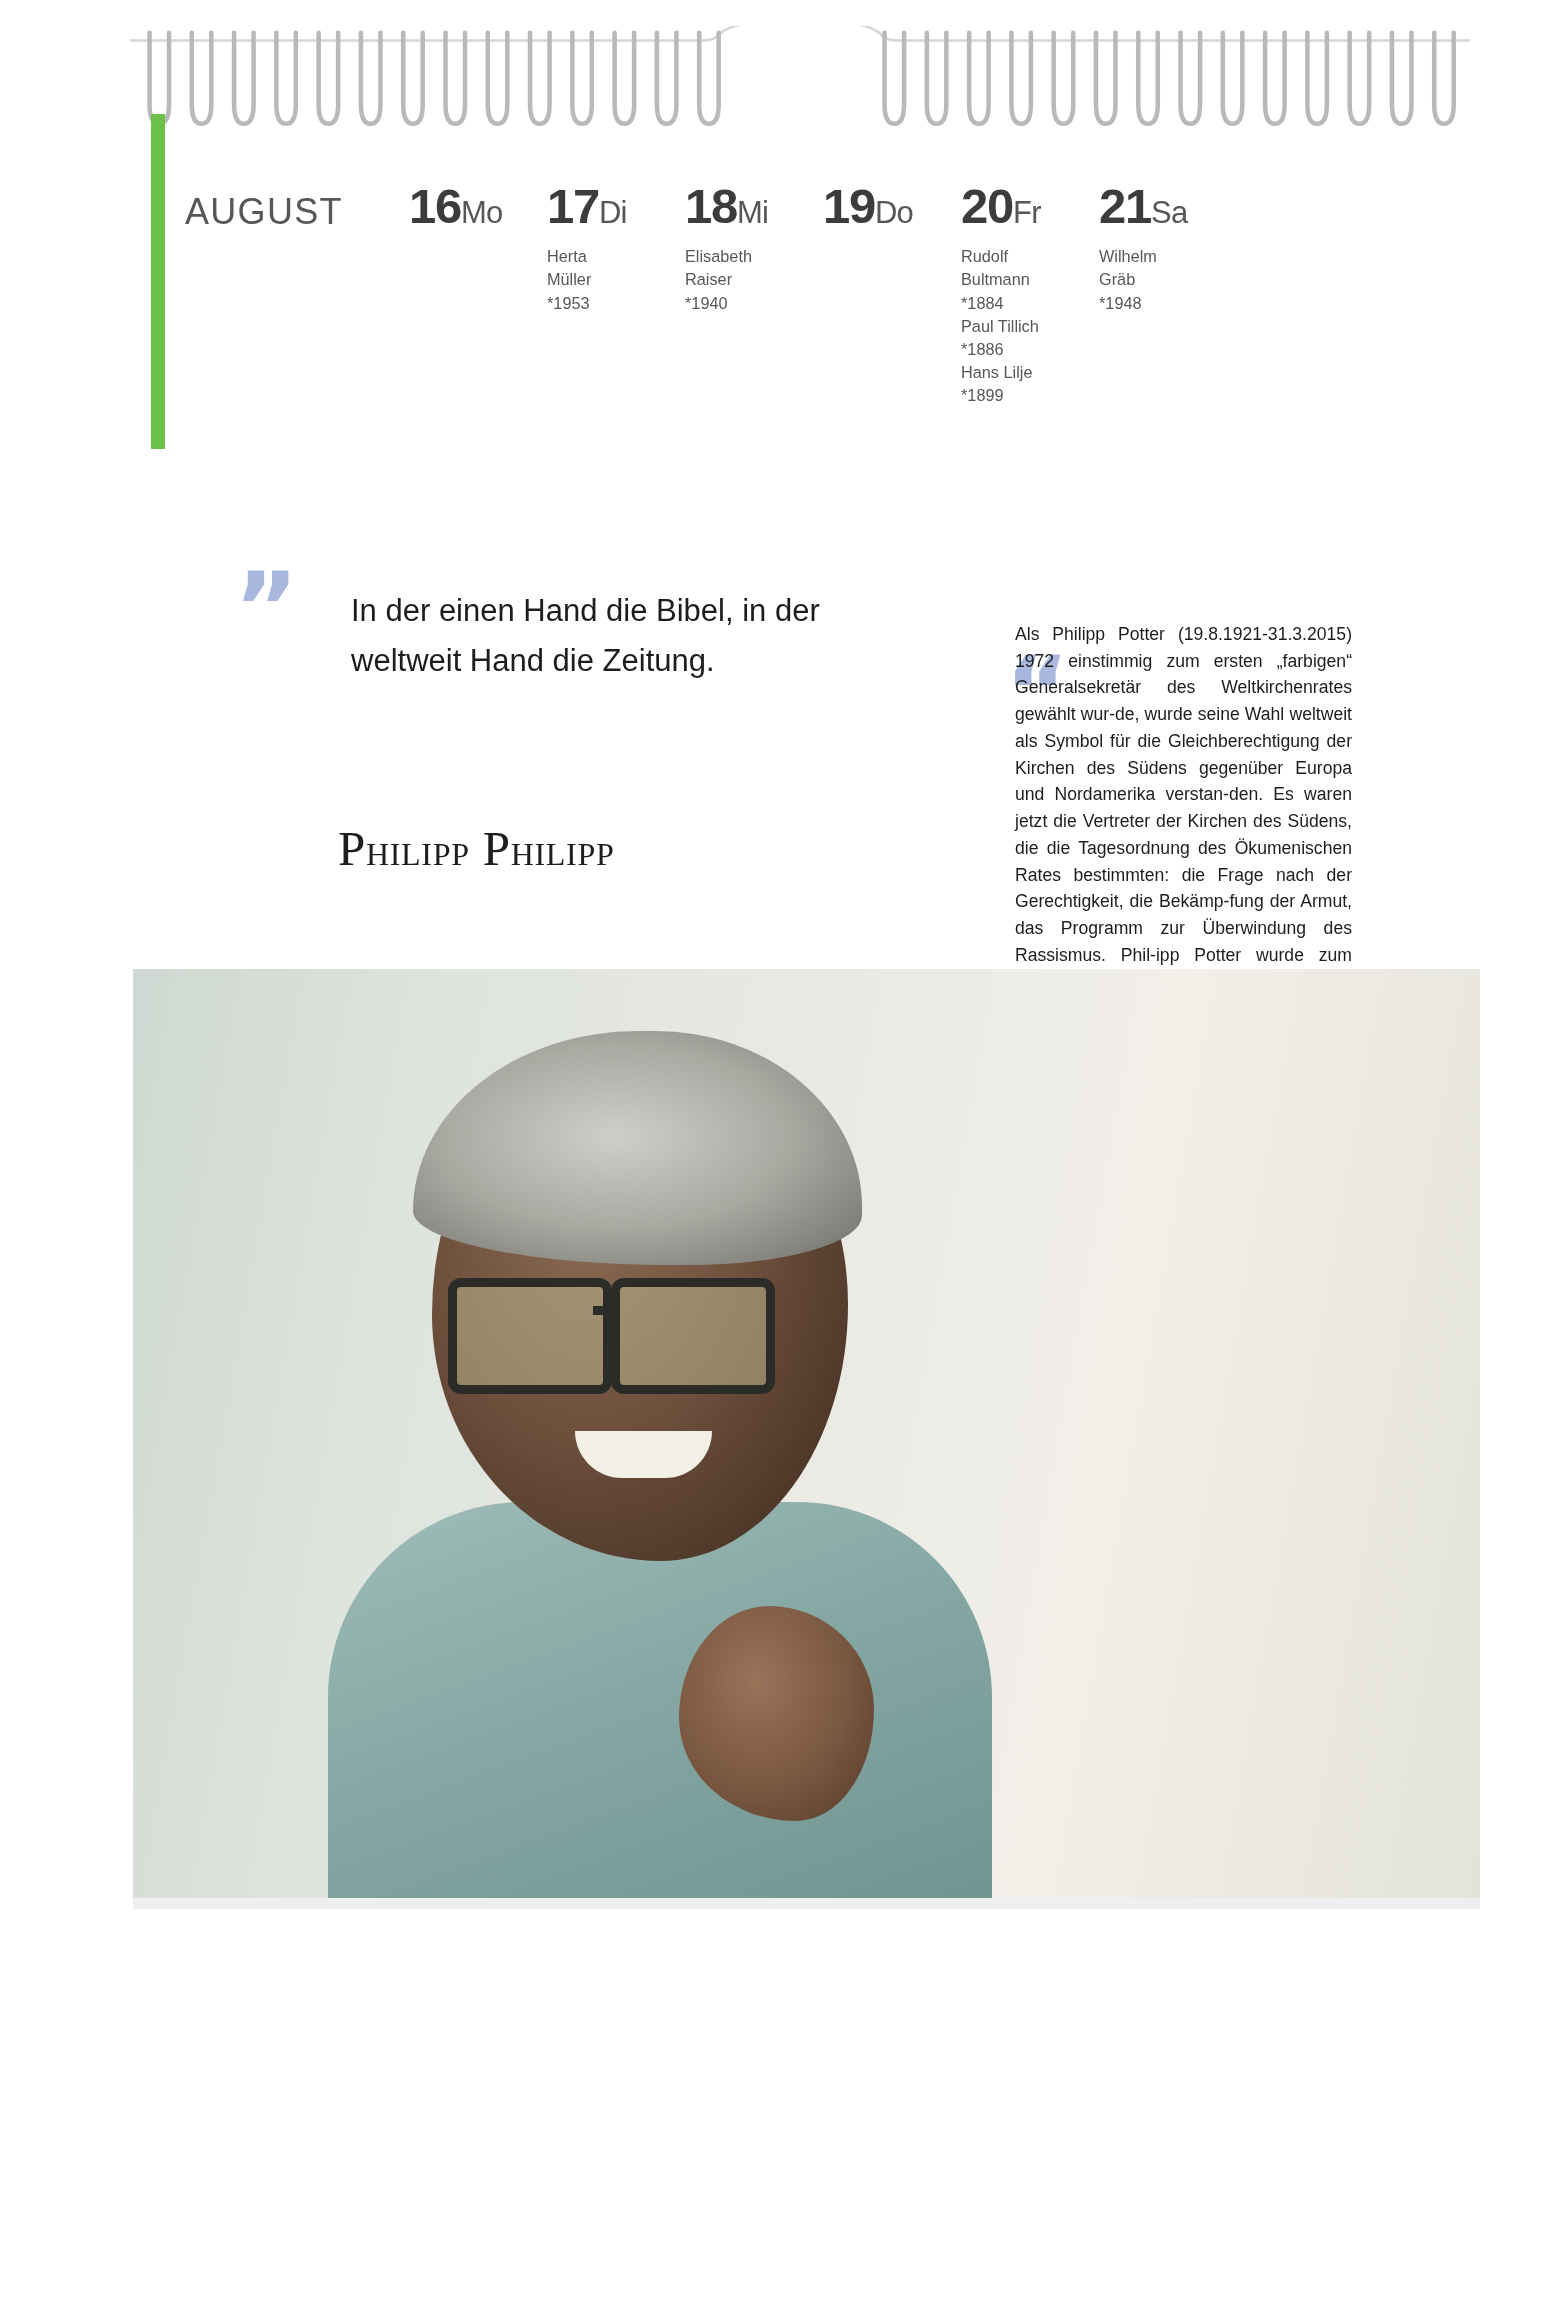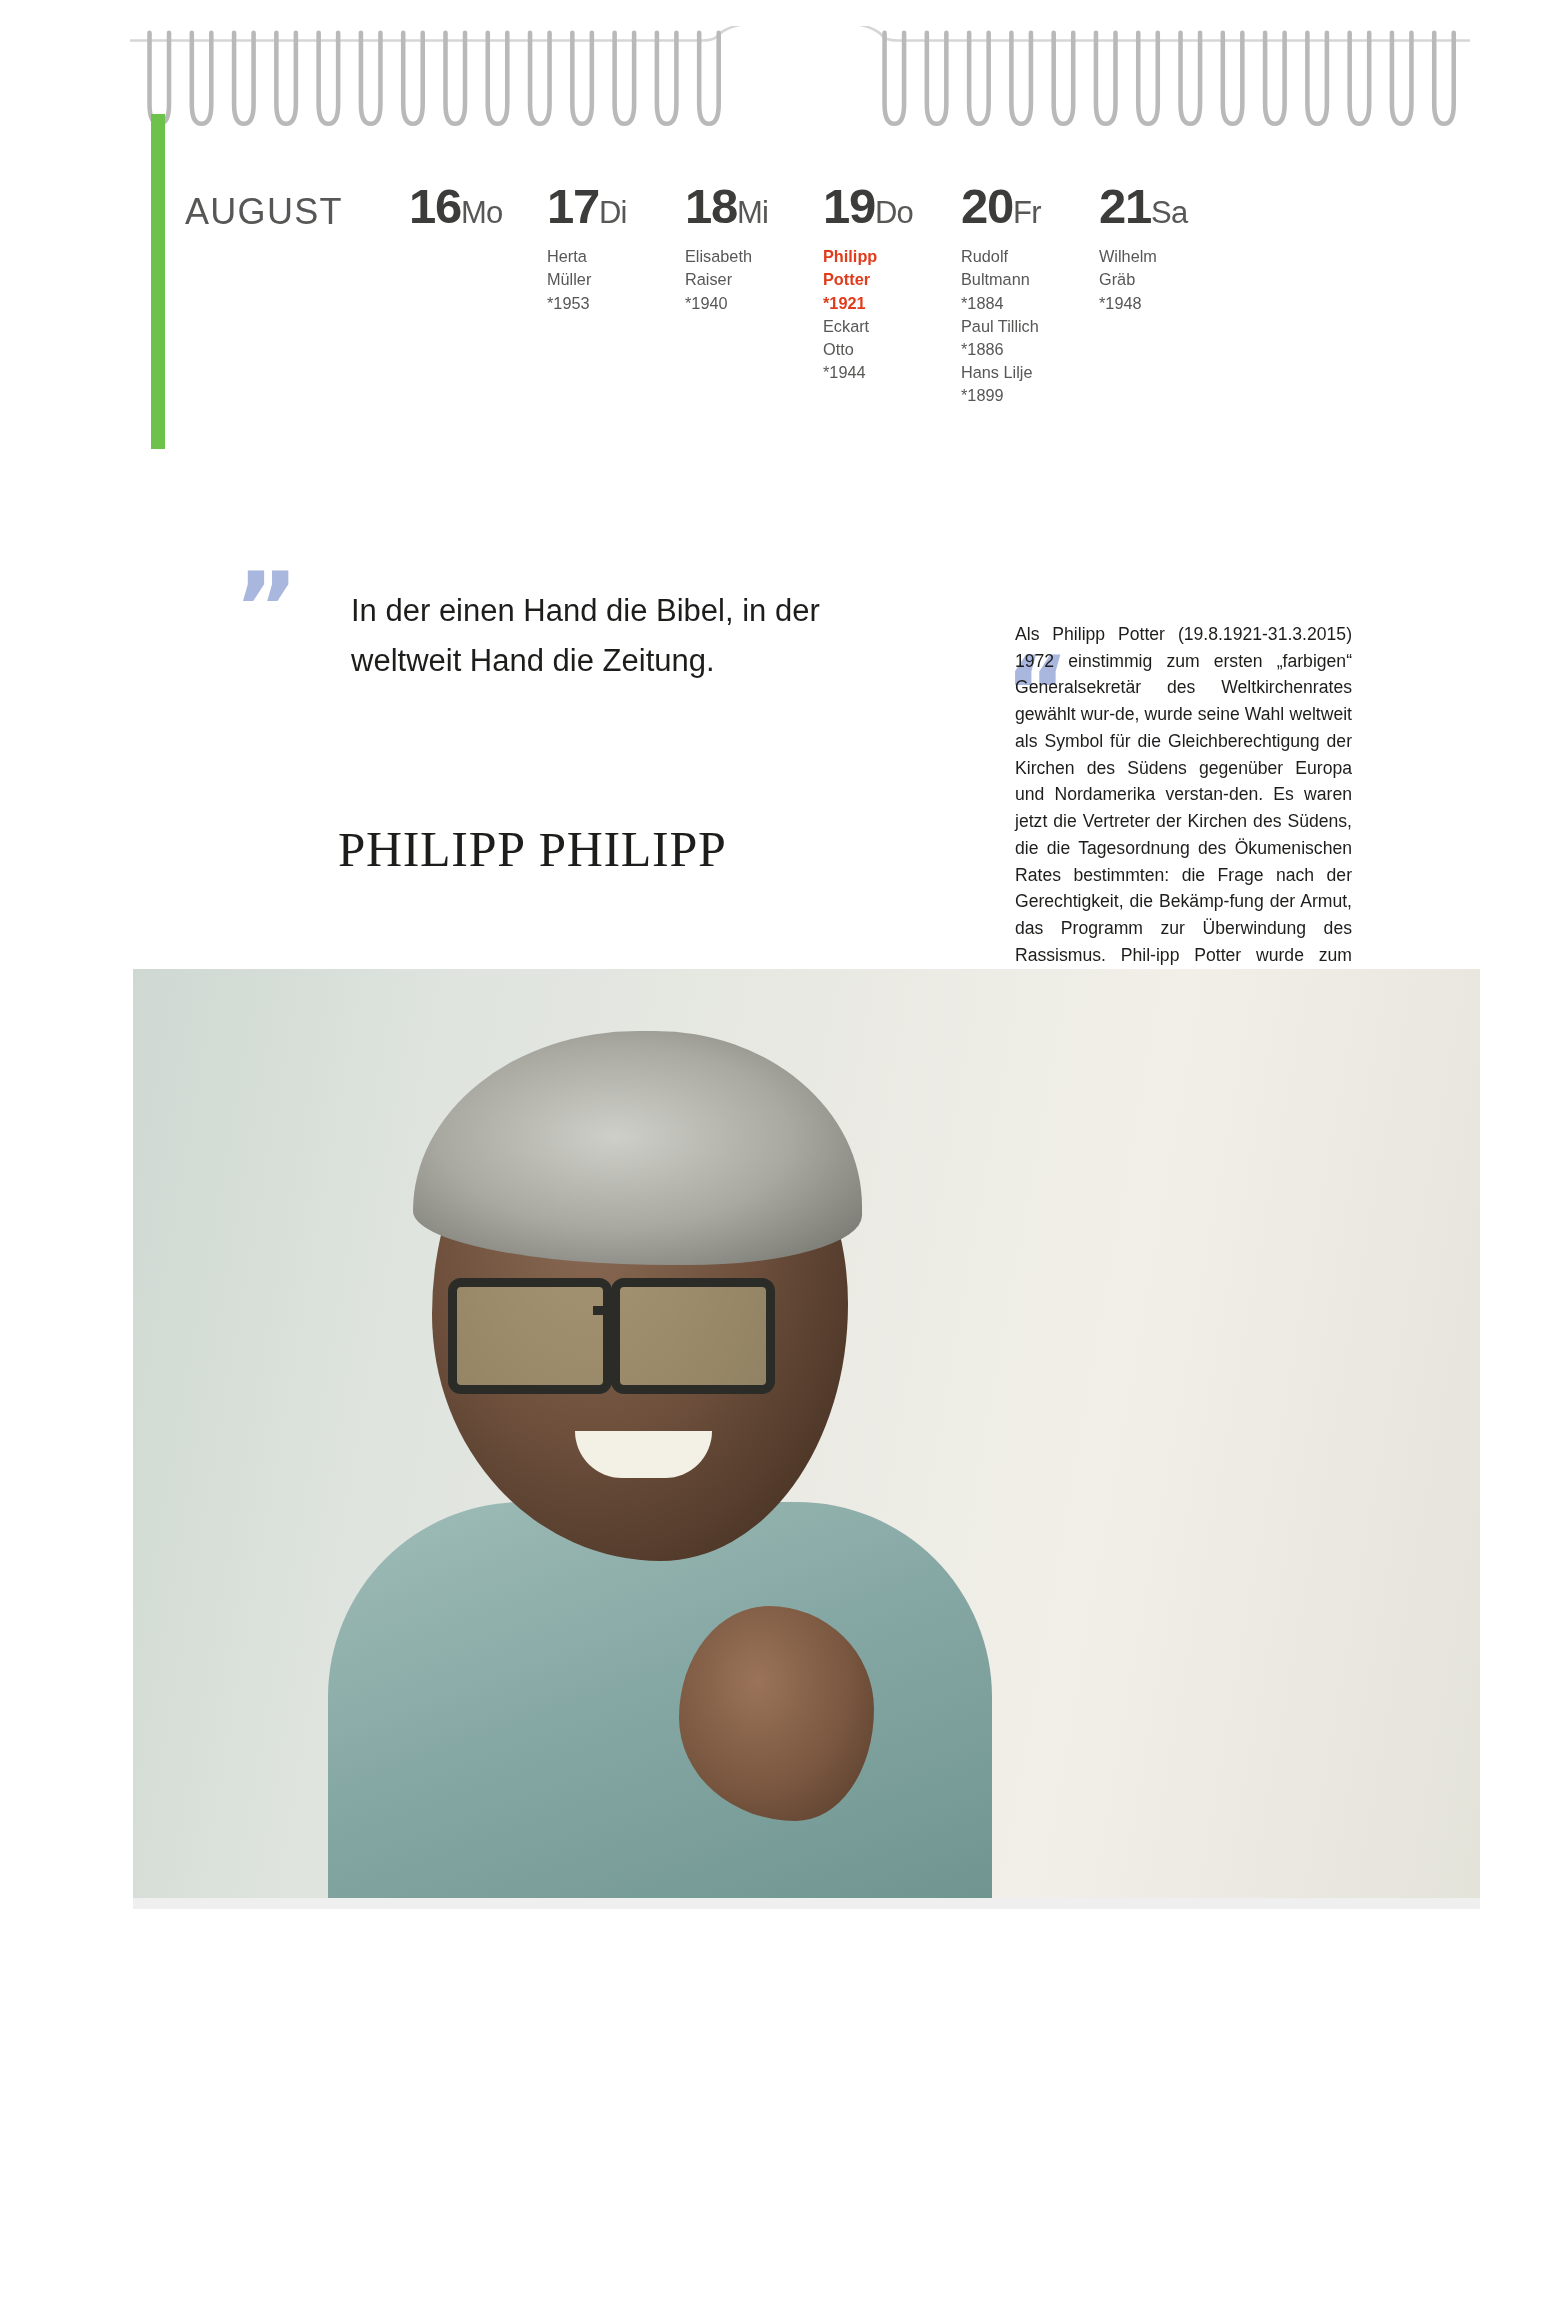--- a/index.html
+++ b/index.html
@@ -135,21 +135,21 @@
     position: absolute;
     left: 338px;
     top: 820px;
     font-family: "Liberation Serif", serif;
     font-size: 49px;
     color: #1d1d1b;
     letter-spacing: 0.7px;
     white-space: nowrap;
   }
   .person-name .small-caps {
-    font-size: 50px;
+    font-size: 32px;
   }
 
   
   .bio-text {
     position: absolute;
     left: 1015px;
     top: 621px;
     width: 337px;
     font-size: 17.6px;
     line-height: 1.52;
@@ -332,28 +332,20 @@
           <div class="entry">Elisabeth</div>
           <div class="entry">Raiser</div>
           <div class="entry">*1940</div>
         </div>
       </div>
 
       <div class="day-col">
         <div class="day-head">
           <span class="day-num">19</span><span class="day-abbr">Do</span>
         </div>
-        <div class="day-names">
-          <div class="entry highlight">Philipp</div>
-          <div class="entry highlight">Potter</div>
-          <div class="entry highlight">*1921</div>
-          <div class="entry">Eckart</div>
-          <div class="entry">Otto</div>
-          <div class="entry">*1944</div>
-        </div>
       </div>
 
       <div class="day-col">
         <div class="day-head">
           <span class="day-num">20</span><span class="day-abbr">Fr</span>
         </div>
         <div class="day-names">
           <div class="entry">Rudolf</div>
           <div class="entry">Bultmann</div>
           <div class="entry">*1884</div>

